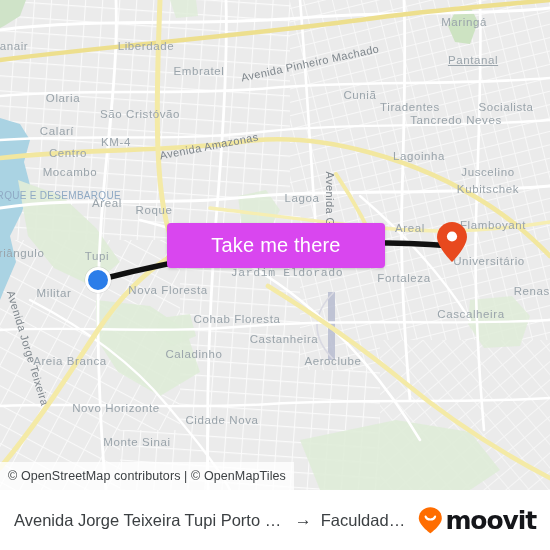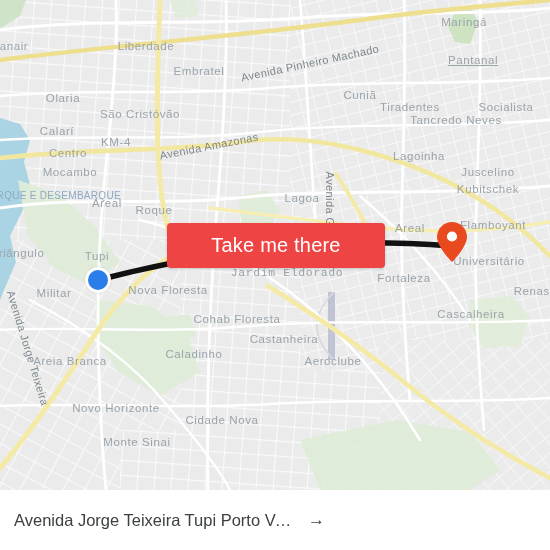--- a/index.html
+++ b/index.html
@@ -24,21 +24,21 @@
   
   .origin{position:absolute;width:26px;height:26px;border-radius:50%;
           background:#2b7de9;border:3px solid #fff;
           box-sizing:border-box;
           box-shadow:0 0 0 .5px rgba(0,0,0,.12);
           transform:translate(-50%,-50%);}
   .pin{position:absolute;transform:translate(-50%,-100%);}
 
   
   .cta{position:absolute;left:167px;top:223px;width:218px;height:45px;
-       background:#ef4444;border:none;border-radius:4px;color:#fff;
+       background:#d946ef;border:none;border-radius:4px;color:#fff;
        font-size:20px;font-family:"Liberation Sans",sans-serif;
        letter-spacing:.2px;cursor:pointer;
        display:flex;align-items:center;justify-content:center;
        box-shadow:0 1px 3px rgba(0,0,0,.18);}
 
   
   .attrib{position:absolute;left:0;top:462px;height:28px;
           display:flex;align-items:center;padding:0 8px;
           background:rgba(255,255,255,.80);
           font-size:12.5px;color:#3c4043;letter-spacing:.1px;}
@@ -215,21 +215,33 @@
     <div class="pin" id="destpin" style="left: 452px; top: 267px;">
       <svg width="32" height="42" viewBox="0 0 32 42">
         <path d="M16 1 C7.7 1 1 7.7 1 16 C1 26 16 41 16 41 C16 41 31 26 31 16
                  C31 7.7 24.3 1 16 1 Z" fill="#e8491e"></path>
         <circle cx="16" cy="15.5" r="5.1" fill="#ffffff"></circle>
       </svg>
     </div>
 
     <button class="cta">Take me there</button>
 
+    <div class="attrib">
+      <span>© OpenStreetMap contributors | © OpenMapTiles</span>
+    </div>
   </div>
 
   <div class="footer">
     <span class="f-from">Avenida Jorge Teixeira Tupi Porto Vel…</span>
     <span class="f-arrow">→</span>
-
+    <span class="f-to">Faculdade…</span>
+
+    <div class="logo">
+      <svg width="27" height="28" viewBox="0 0 27 28">
+        <path d="M13.3 1.2 C6.9 1.2 1.8 6.1 1.8 12.2 C1.8 19.3 13.3 27.2 13.3 27.2
+                 C13.3 27.2 24.8 19.3 24.8 12.2 C24.8 6.1 19.7 1.2 13.3 1.2 Z" fill="#ff6d00"></path>
+        <path d="M8.6 10.6 C9.7 14.4 17 14.4 18.1 10.6" fill="none" stroke="#ffffff" stroke-width="2.1" stroke-linecap="round"></path>
+      </svg>
+      <span class="logo-word">moovit</span>
+    </div>
   </div>
 
 </div>
 
 </body></html>

